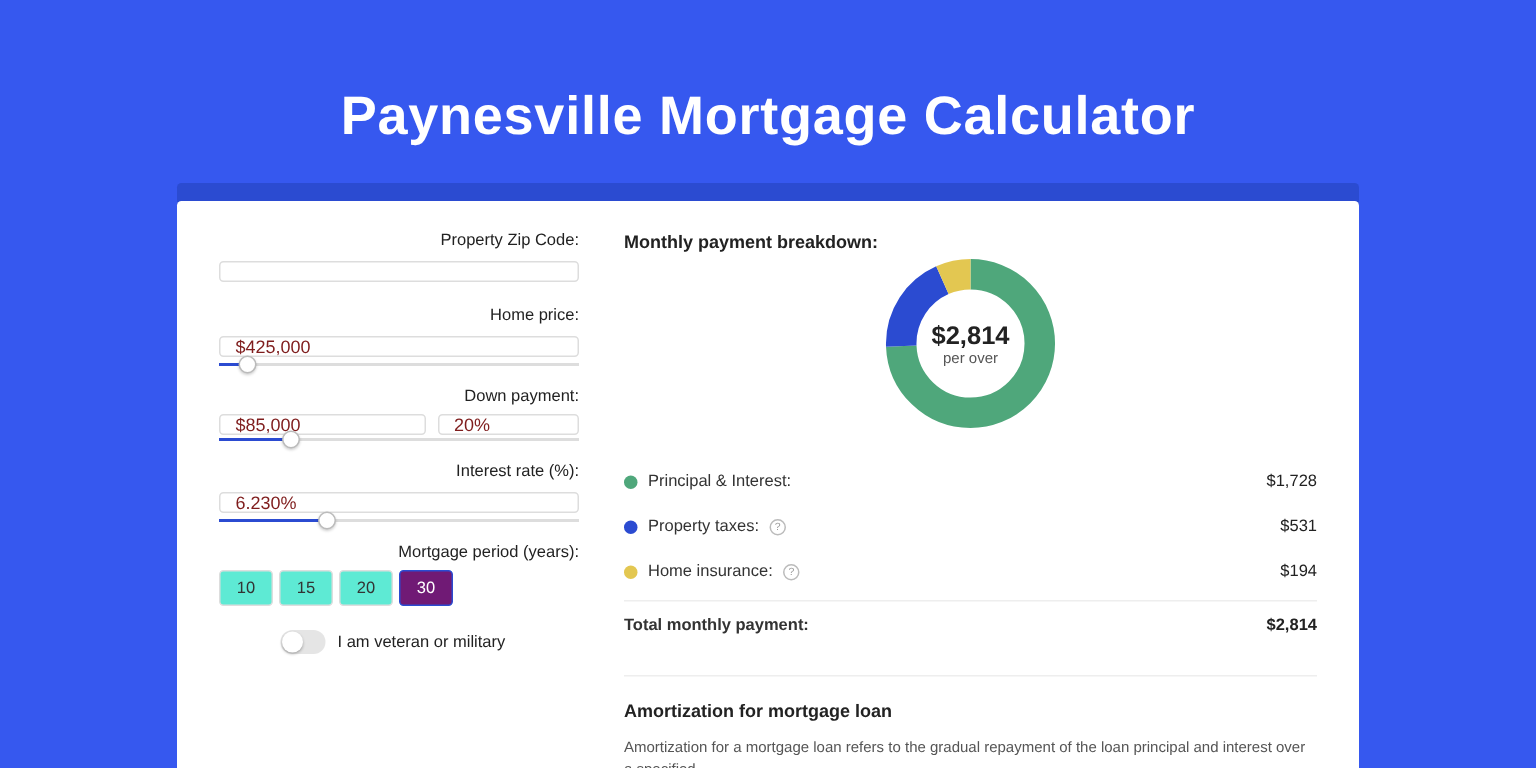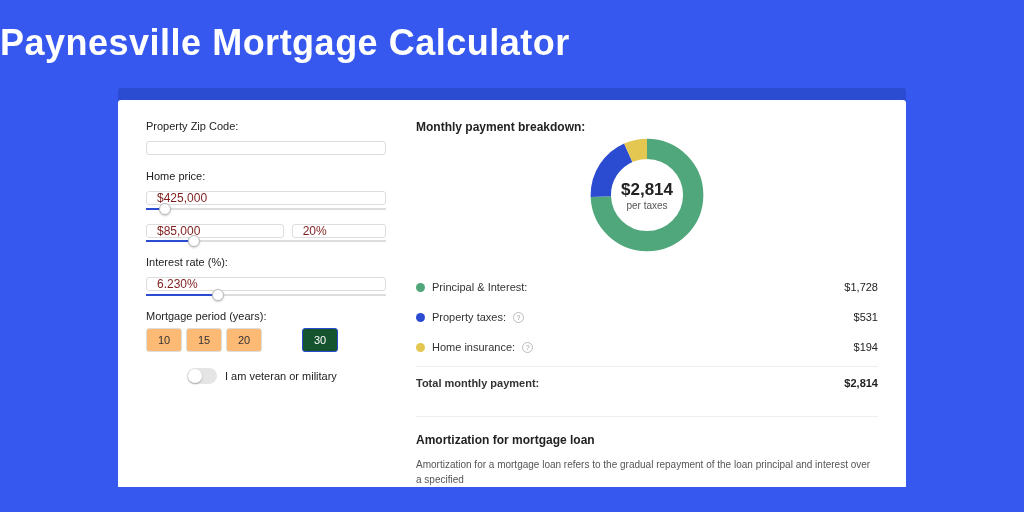--- a/index.html
+++ b/index.html
@@ -1,34 +1,34 @@
 <!DOCTYPE html>
 <html><head>
 <meta charset="utf-8">
 <style>
 * { box-sizing: border-box; margin: 0; padding: 0; font-family: Arial, Helvetica, sans-serif; }
 body { background: #3658ef; width: 1024px; height: 512px; overflow: hidden; }
-.title { text-align: left; color: #fff; font-size: 36px; font-weight: 700; padding: 22px 0 24px; letter-spacing: 0.5px; }
+.title { text-align: center; color: #fff; font-size: 36px; font-weight: 700; padding: 56px 0 24px; letter-spacing: 0.5px; }
 .panel-wrap { width: 788px; margin: 0 auto; background: #2b4bd1; border-radius: 3px 3px 0 0; padding-top: 12px; }
 .panel { background: #fff; border-radius: 3px 3px 0 0; padding: 20px 28px 0; display: flex; gap: 30px; }
 .left { width: 240px; flex-shrink: 0; }
 .right { flex: 1; }
 .field { margin-bottom: 14px; }
-.label { font-size: 11px; color: #222; margin-bottom: 6px; display: block; }
+.label { font-size: 11px; color: #222; margin-bottom: 6px; display: block; text-align: right; }
 .input { width: 100%; height: 14px; border: 1px solid #ddd; border-radius: 3px; padding: 0 10px; font-size: 12px; color: #7f1d1d; }
 .input::placeholder { color: #666; }
 .row2 { display: flex; gap: 8px; }
 .row2 .input:first-child { flex: 1.6; }
 .row2 .input:last-child { flex: 1; }
 .track { position: relative; height: 2px; background: #ddd; margin-top: 2px; }
 .track-fill { position: absolute; left: 0; top: 0; height: 2px; background: #2b4bd1; }
 .knob { position: absolute; top: -5px; width: 12px; height: 12px; background: #fff; border: 1px solid #bbb; border-radius: 50%; box-shadow: 0 1px 2px rgba(0,0,0,0.2); transform: translateX(-50%); }
 .period-btns { display: flex; gap: 4px; margin-top: 4px; }
-.pbtn { width: 36px; height: 24px; border: 1px solid #ddd; border-radius: 3px; background: #fdba74; font-size: 11px; color: #333; display: flex; align-items: center; justify-content: center; cursor: pointer; }
-.pbtn.sel { background: #14532d; color: #fff; border-color: #2b4bd1; margin-left: 36px; }
+.pbtn { width: 36px; height: 24px; border: 1px solid #ddd; border-radius: 3px; background: #5eead4; font-size: 11px; color: #333; display: flex; align-items: center; justify-content: center; cursor: pointer; }
+.pbtn.sel { background: #701a75; color: #fff; border-color: #2b4bd1; }
 .toggle-row { display: flex; align-items: center; gap: 8px; margin-top: 16px; padding-left: 41px; }
 .toggle { width: 30px; height: 16px; background: #e5e5e5; border-radius: 8px; position: relative; cursor: pointer; }
 .toggle-knob { position: absolute; left: 1px; top: 1px; width: 14px; height: 14px; background: #fff; border-radius: 50%; box-shadow: 0 1px 2px rgba(0,0,0,0.3); }
 .toggle-label { font-size: 11px; color: #222; }
 .section-title { font-size: 12px; font-weight: 700; color: #222; }
 .donut-wrap { display: flex; justify-content: center; margin-bottom: 16px; }
 .donut { position: relative; width: 122px; height: 122px; }
 .donut svg { width: 122px; height: 122px; transform: rotate(-90deg); }
 .donut-center { position: absolute; inset: 0; display: flex; flex-direction: column; align-items: center; justify-content: center; }
 .donut-val { font-size: 17px; font-weight: 700; color: #222; }
@@ -64,20 +64,21 @@
     <div class="field">
       <span class="label">Home price:</span>
       <input class="input" value="$425,000" style="">
       <div class="track">
         <div class="track-fill" style="width:8%"></div>
         <div class="knob" style="left:8%"></div>
       </div>
     </div>
 
     <div class="field">
+      <span class="label">Down payment:</span>
       <div class="row2">
         <input class="input" value="$85,000" style="">
         <input class="input" value="20%" style="">
       </div>
       <div class="track">
         <div class="track-fill" style="width:20%"></div>
         <div class="knob" style="left:20%"></div>
       </div>
     </div>
 
@@ -114,21 +115,21 @@
 
     <div class="donut-wrap">
       <div class="donut">
         <svg viewBox="0 0 42 42">
           <circle cx="21" cy="21" r="15.9" fill="none" stroke="#4fa77b" stroke-width="7" stroke-dasharray="74.2 25.8" stroke-dashoffset="0"></circle>
           <circle cx="21" cy="21" r="15.9" fill="none" stroke="#2b4bd1" stroke-width="7" stroke-dasharray="18.9 81.1" stroke-dashoffset="-74.2"></circle>
           <circle cx="21" cy="21" r="15.9" fill="none" stroke="#e3c751" stroke-width="7" stroke-dasharray="6.9 93.1" stroke-dashoffset="-93.1"></circle>
         </svg>
         <div class="donut-center">
           <div class="donut-val">$2,814</div>
-          <div class="donut-sub">per taxes</div>
+          <div class="donut-sub">per over</div>
         </div>
       </div>
     </div>
 
     <div class="legend-row">
       <div class="legend-left">
         <span class="dot green"></span>
         <span>Principal &amp; Interest:</span>
       </div>
       <span class="amt">$1,728</span>

